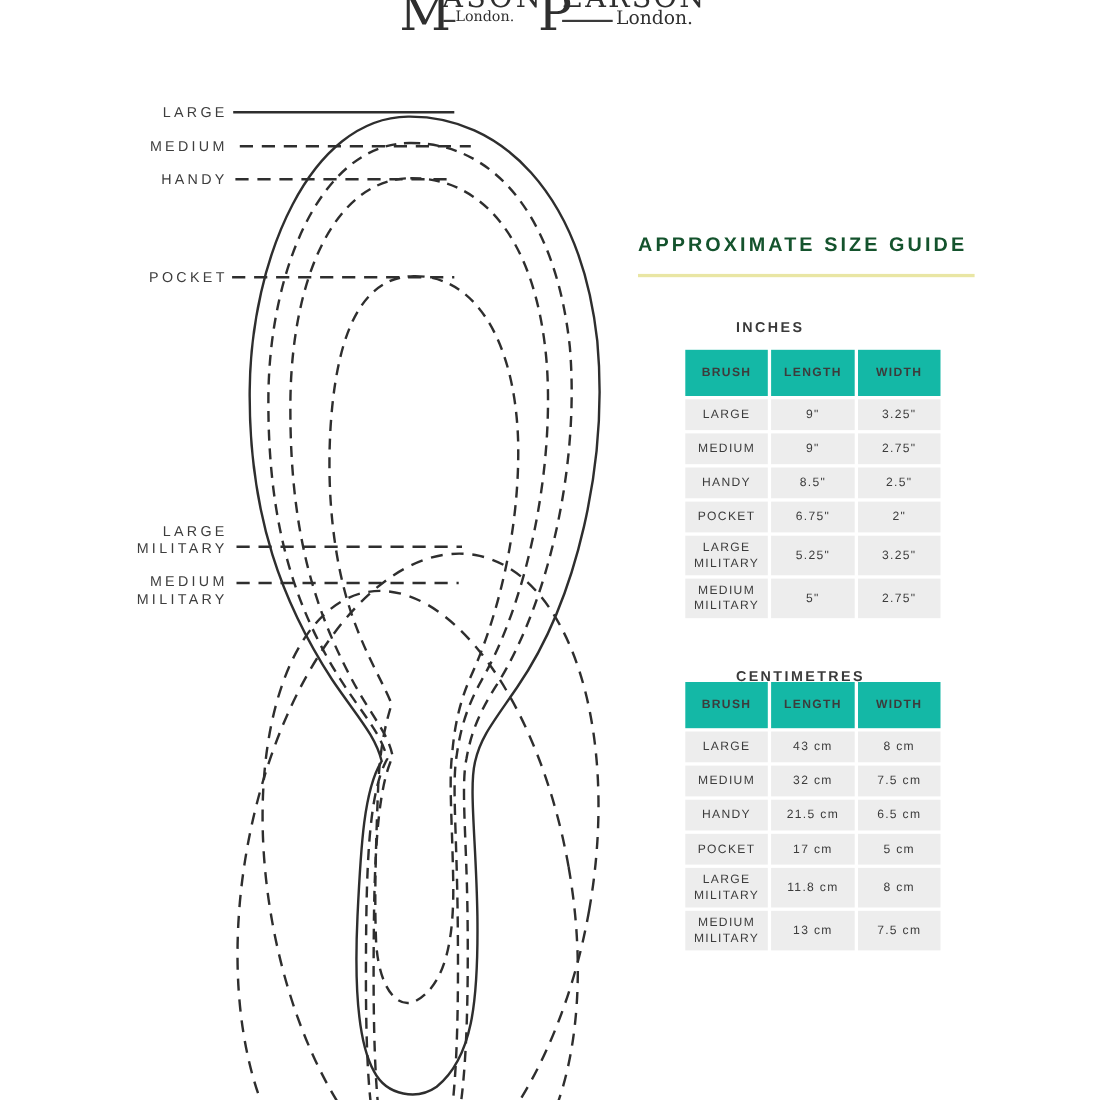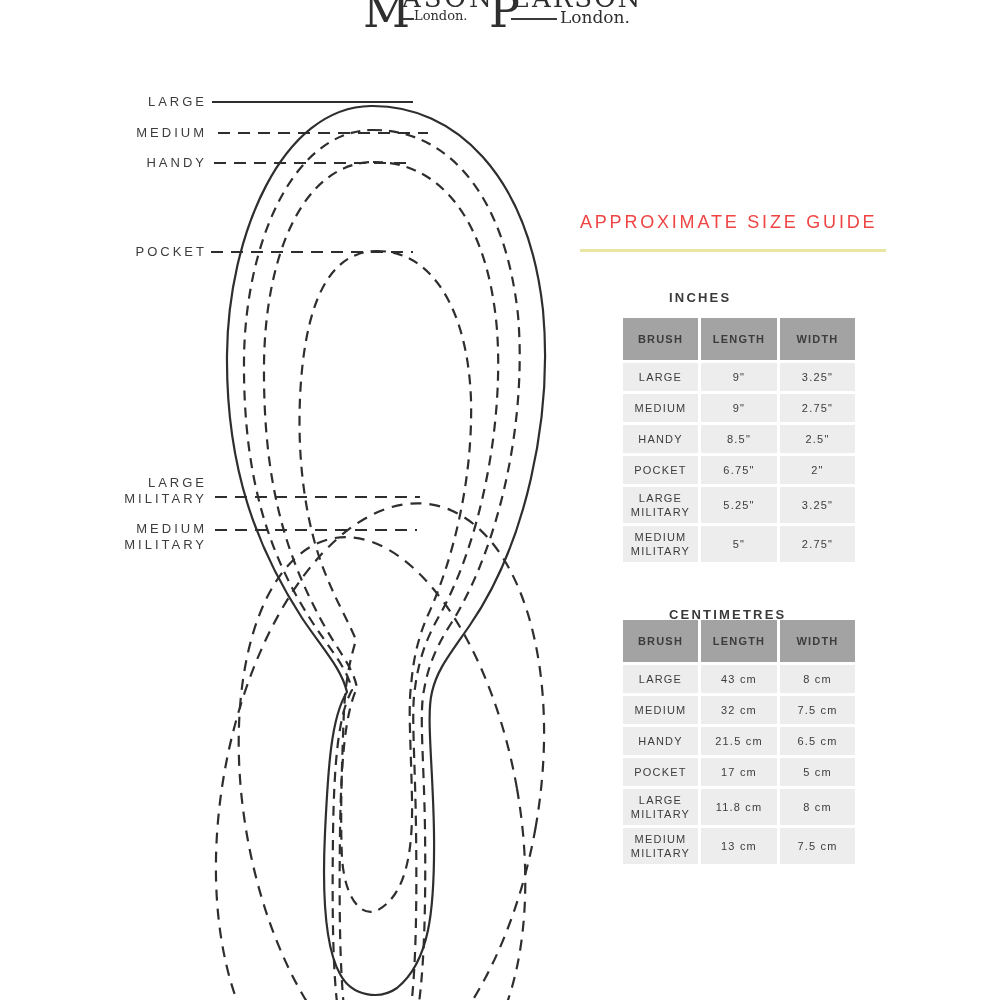--- a/index.html
+++ b/index.html
@@ -24,21 +24,21 @@
   }
   .lbl-large  { top:94px; }
   .lbl-medium { top:125px; }
   .lbl-handy  { top:155px; }
   .lbl-pocket { top:244px; }
   .lbl-lmil   { top:475px; }
   .lbl-mmil   { top:521px; }
   
   .sg-title {
     position:absolute; left:580px; top:212px; font-size:18px; letter-spacing:2.8px;
-    font-weight:400; color:#ef4444; white-space:nowrap;
+    font-weight:700; color:#14532d; white-space:nowrap;
   }
   .sg-underline { position:absolute; left:580px; top:249px; width:306px; height:3px; }
   .unit-label {
     position:absolute; left:622px; font-size:13px; letter-spacing:2.2px;
     font-weight:700; color:#3a3a3a;padding-left:47px;
   }
   .unit-inches { top:290px; }
   .unit-cm     { top:591px;margin-top:16px; }
   .sg-table {
     position:absolute; left:623px; display:grid;
@@ -46,21 +46,21 @@
     grid-template-rows:42px 28px 28px 28px 28px 36px 36px;
     gap:3px;
   }
   .tbl-inches { top:318px; }
   .tbl-cm     { top:620px; }
   .cell {
     background:#ededed; display:flex; align-items:center; justify-content:center;
     font-size:11px; letter-spacing:1.2px; color:#3c3c3c; font-weight:500;
     text-align:center; line-height:1.3; padding:0 6px; box-sizing:border-box;
   }
-  .head { background:#a3a3a3; font-weight:700; }
+  .head { background:#14b8a6; font-weight:700; }
   
   .diagram-svg { position:absolute; left:0; top:0; }
 </style>
 </head>
 <body>
 
 <div class="page">
 
   <div class="logo">
     <span class="logo-init-m">M</span>

